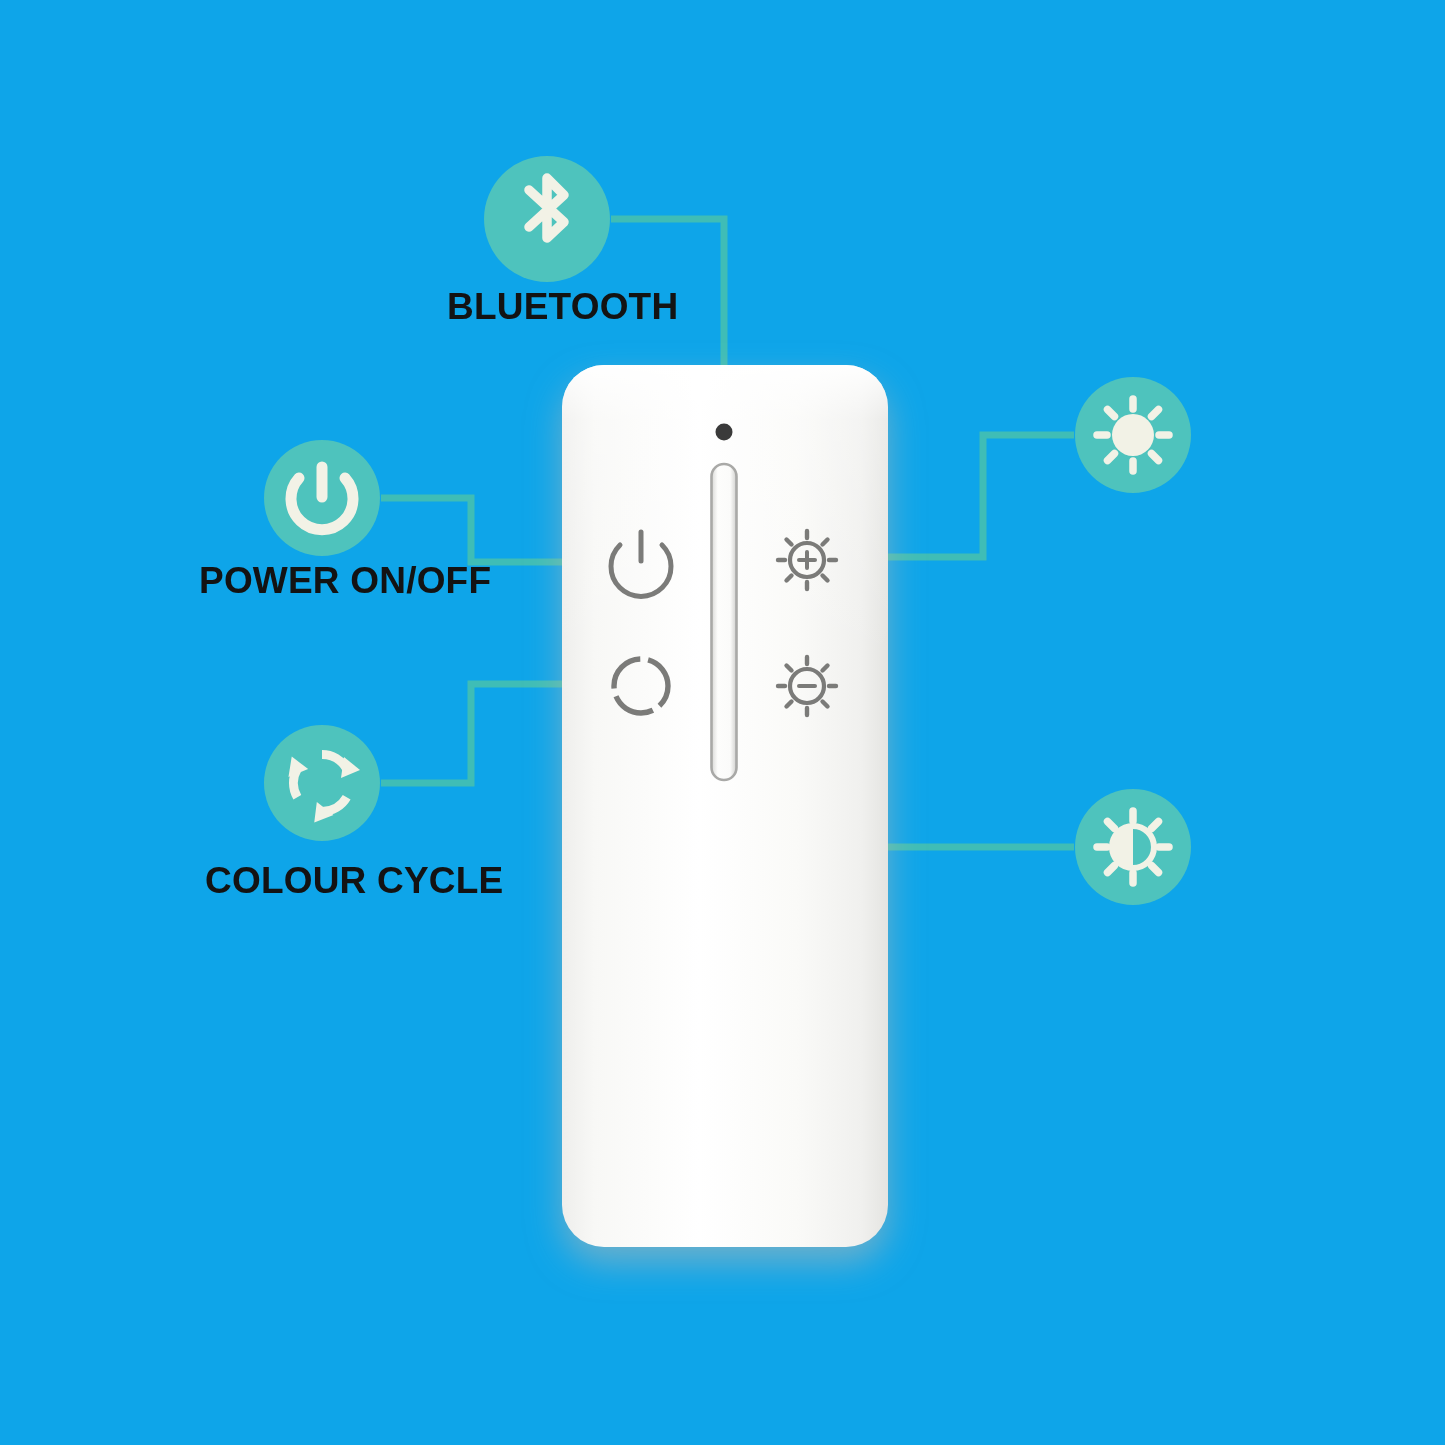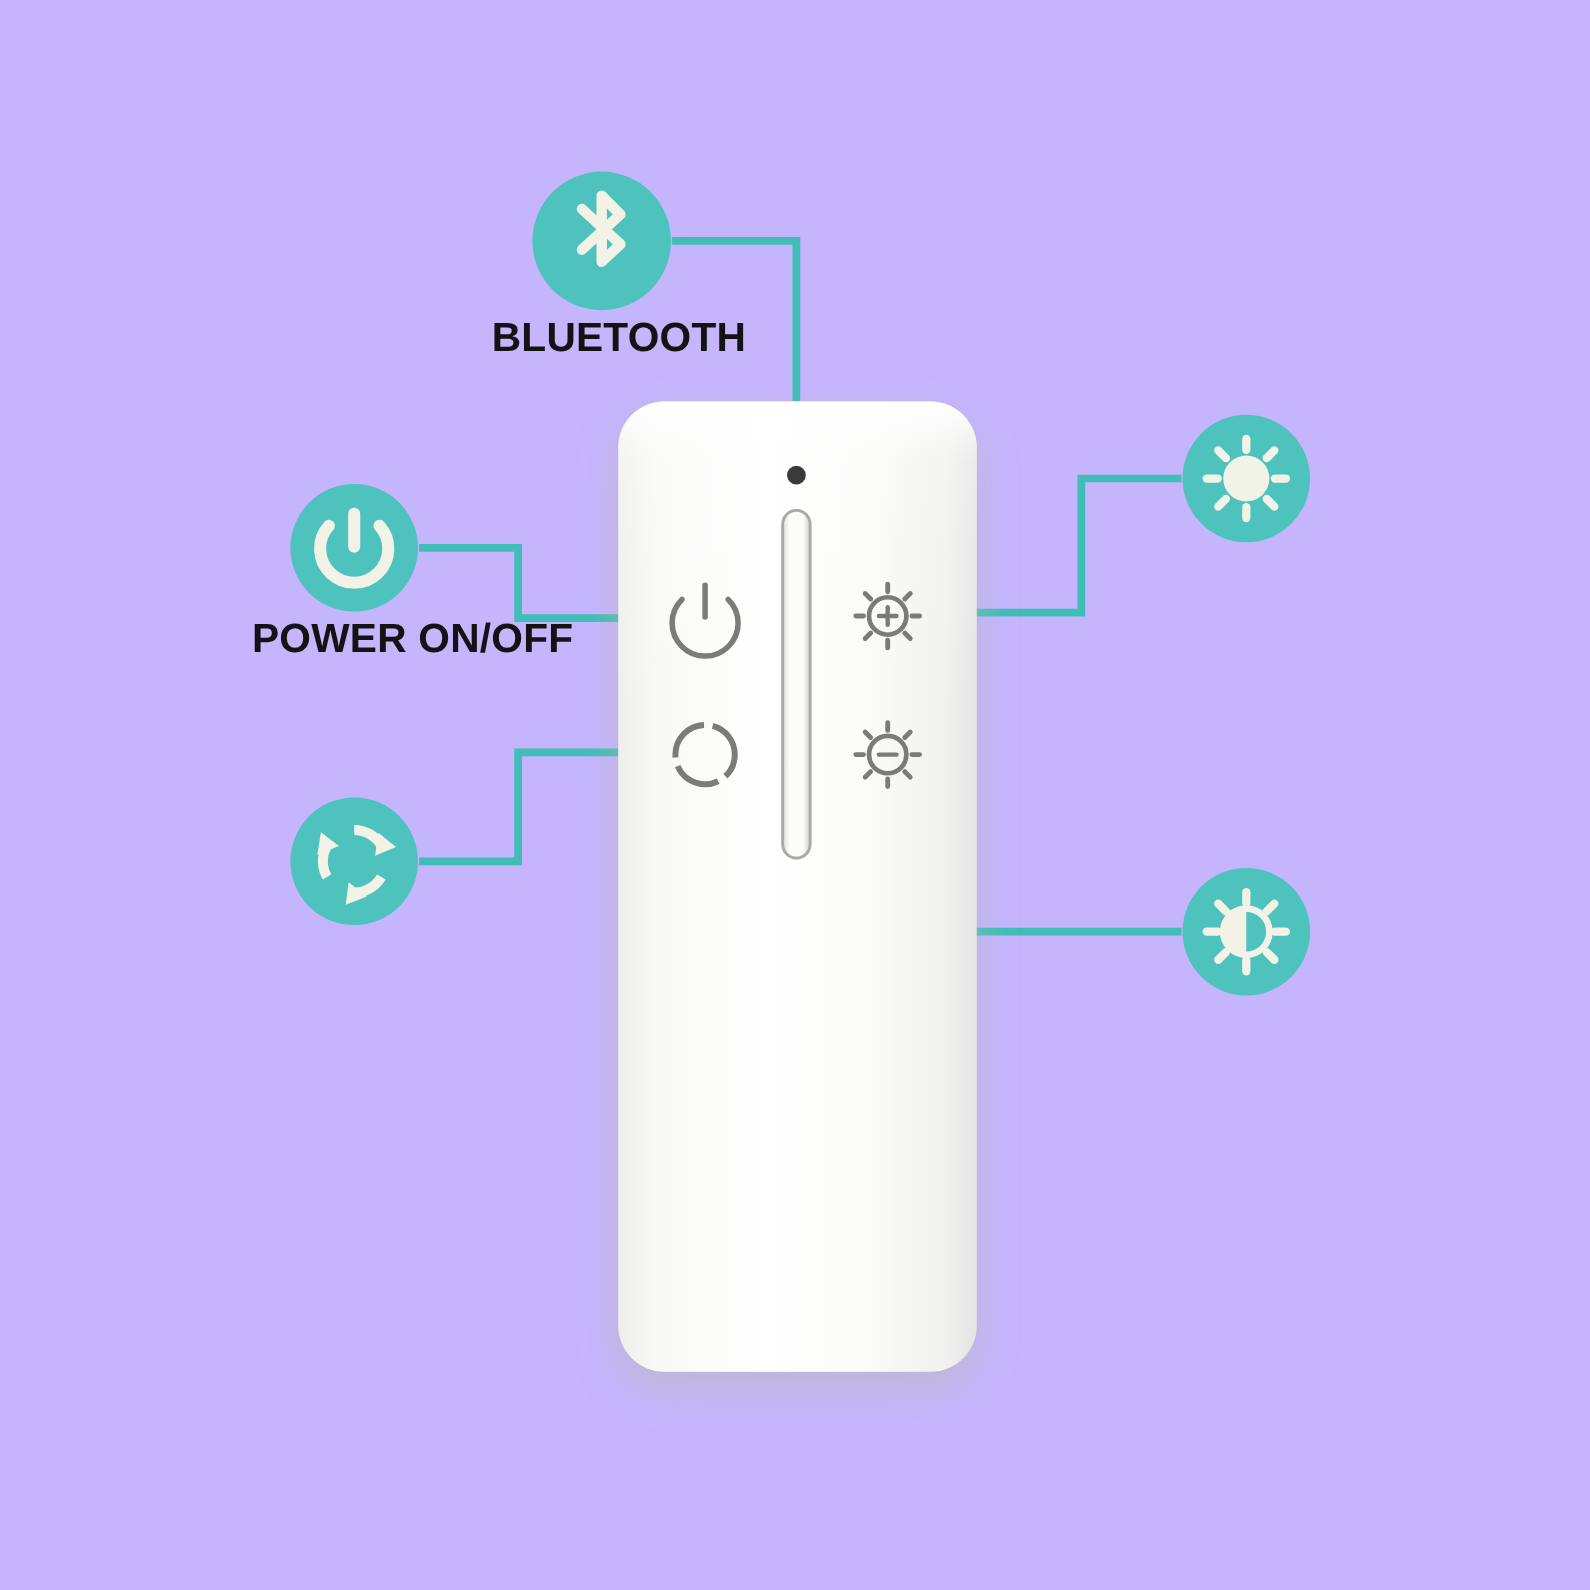--- a/index.html
+++ b/index.html
@@ -4,21 +4,21 @@
 <style>
   html, body {
     margin: 0;
     padding: 0;
     background: #ffffff;
   }
   #stage {
     position: relative;
     width: 1445px;
     height: 1445px;
-    background: #c4b5fd;
+    background: #0ea5e9;
     overflow: hidden;
     font-family: "Liberation Sans", sans-serif;
   }
 
   
   #art {
     position: absolute;
     left: 0; top: 0;
     width: 1445px;
     height: 1445px;
@@ -29,21 +29,21 @@
     position: absolute;
     color: #131313;
     font-family: "Liberation Sans", sans-serif;
     font-weight: 700;
     font-size: 37px;
     letter-spacing: 0.2px;
     white-space: nowrap;
     line-height: 1;
   }
   #label-bluetooth       { left: 447px;  top: 288px; }
-  #label-power           { left: 199px;  top: 562px; margin-left: 30px; }
+  #label-power           { left: 199px;  top: 562px; }
   #label-colour-cycle    { left: 205px;  top: 862px; }
   #label-brightness-up   { left: 1004px; top: 511px; }
   #label-brightness-down { left: 976px;  top: 920px; }
 </style>
 </head>
 <body>
 
 <div id="stage">
 
   <svg id="art" viewBox="0 0 1445 1445">
@@ -218,16 +218,17 @@
           <line x1="1114.5" y1="865.5" x2="1107.5" y2="872.5"></line>
         </g>
       </g>
     </g>
   </svg>
 
   <div id="label-bluetooth" class="callout-label">BLUETOOTH</div>
 
   <div id="label-power" class="callout-label">POWER ON/OFF</div>
 
+  <div id="label-colour-cycle" class="callout-label">COLOUR CYCLE</div>
 
 
 
 </div>
 
 </body></html>

